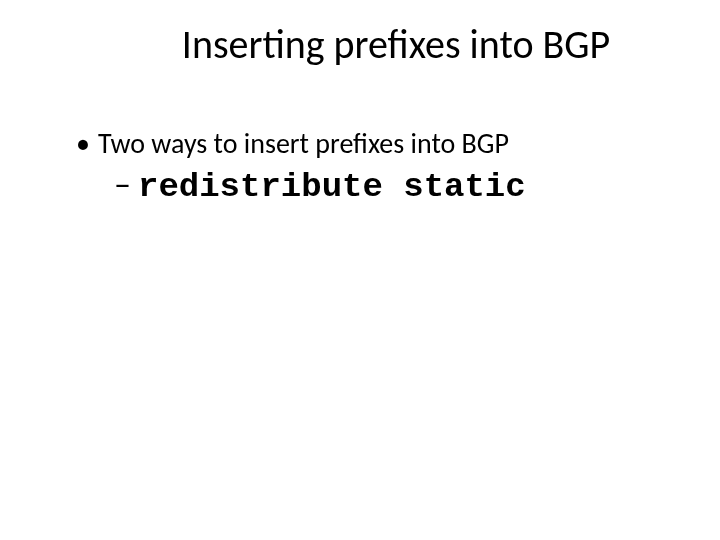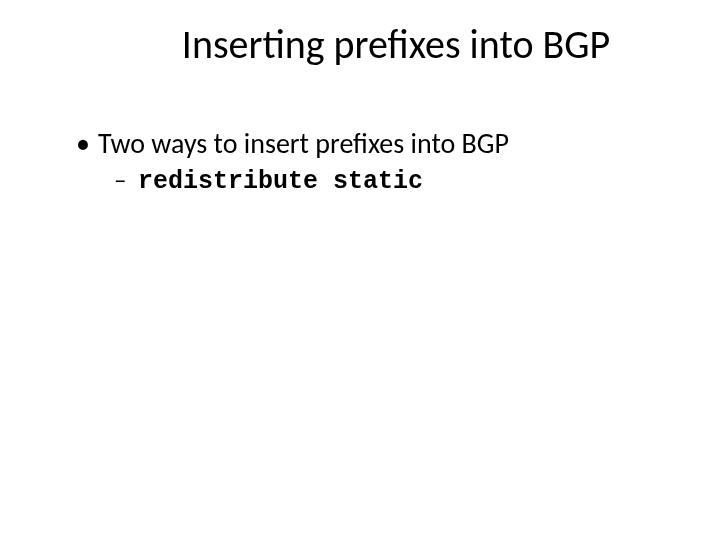--- a/index.html
+++ b/index.html
@@ -46,21 +46,21 @@
   .bullet-l1::before {
     content: "•";
     position: absolute;
     left: 4px;
     top: 0;
   }
   .bullet-l2 {
     position: relative;
     padding-left: 30px;
     margin-left: 36px;
-    font-size: 25px;
+    font-size: 34px;
     line-height: 1.25;
   }
   .bullet-l2::before {
     content: "–";
     position: absolute;
     left: 6px;
     top: 0;
   }
   .mono {
     font-family: "Courier New", Courier, monospace;

